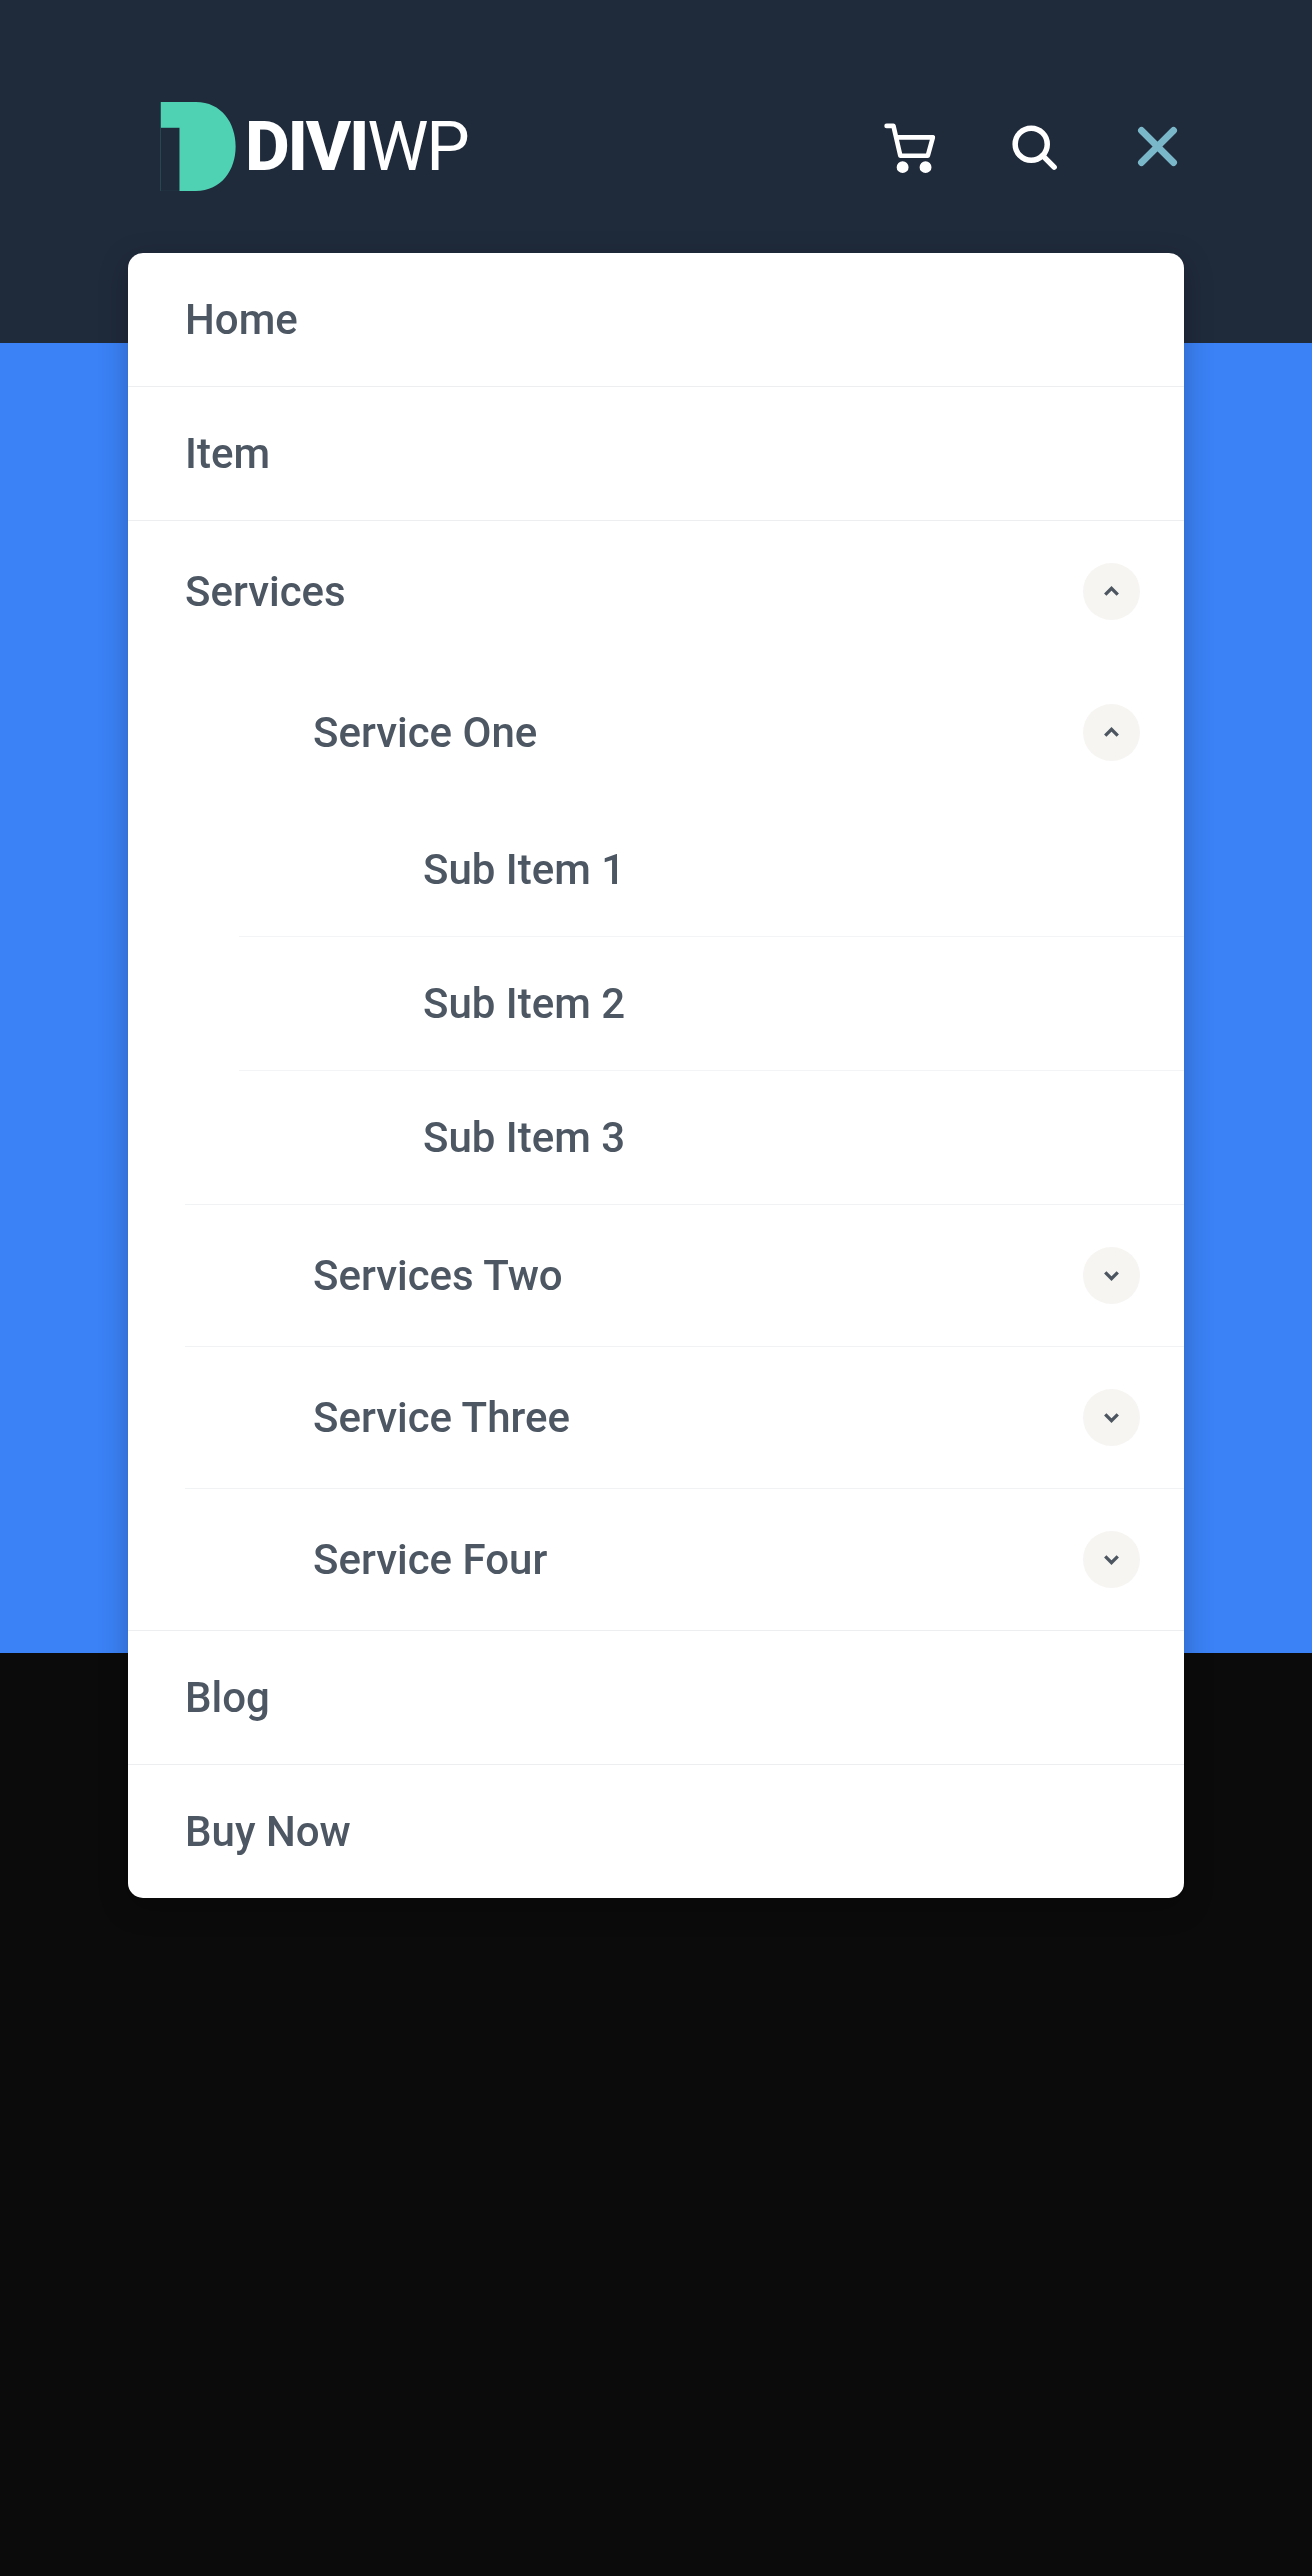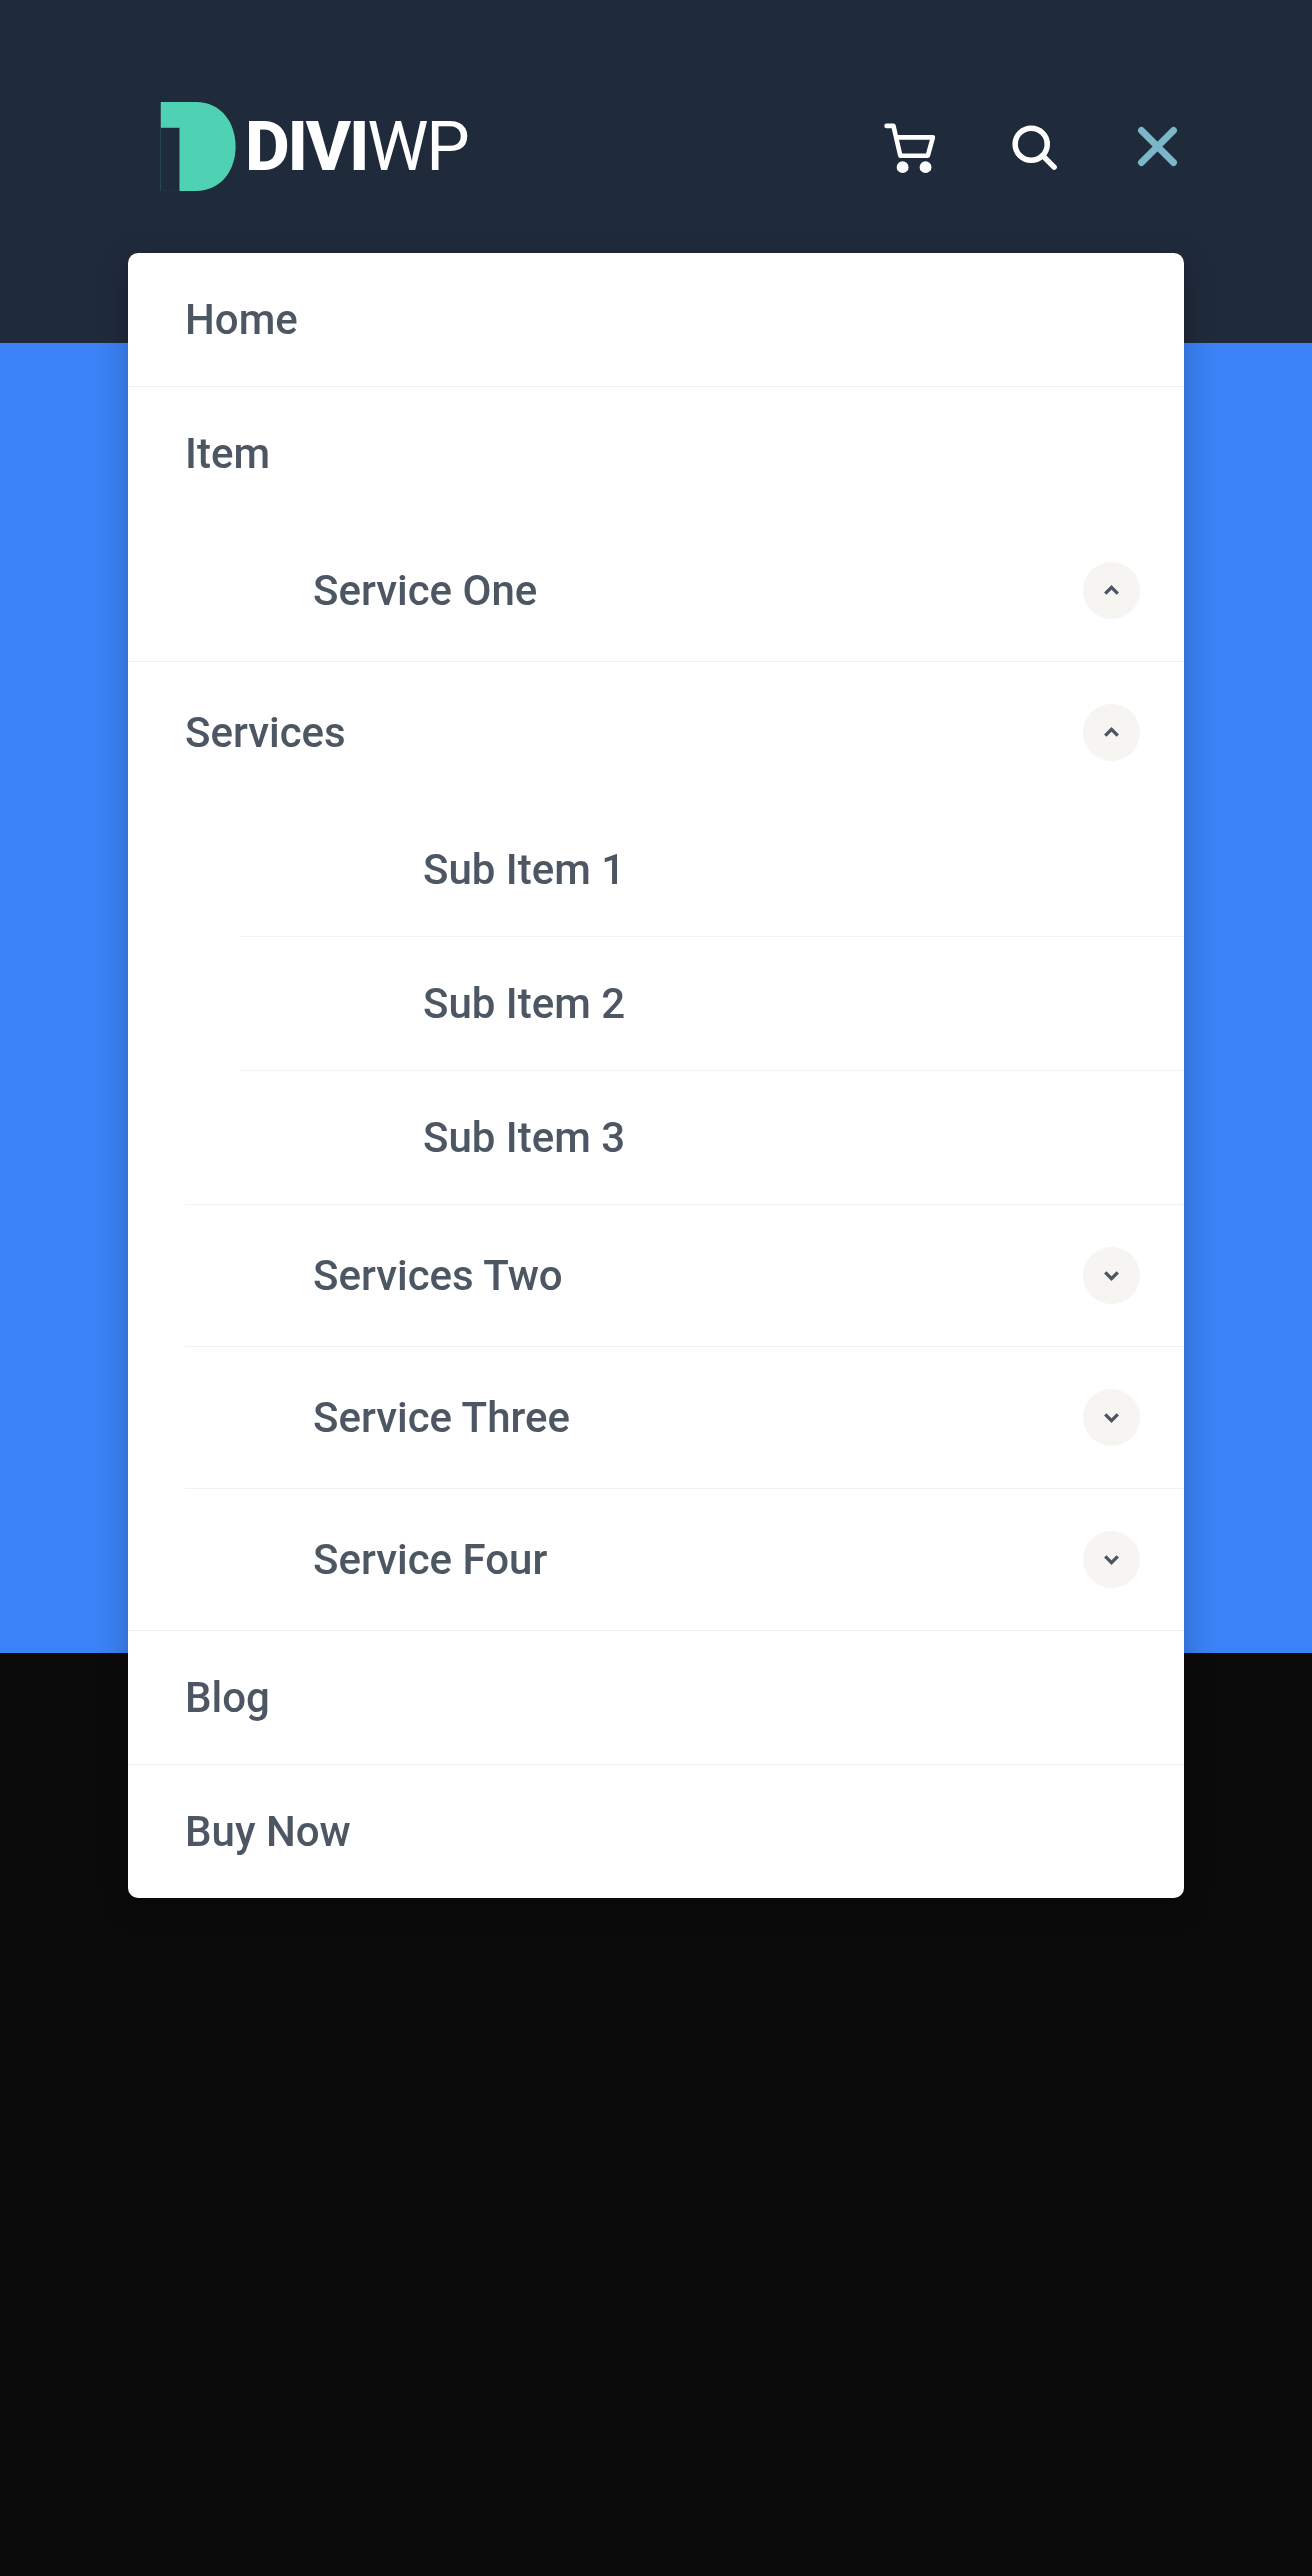--- a/index.html
+++ b/index.html
@@ -54,21 +54,21 @@
   .topbar-icons .icon svg { width:55px; height:55px; stroke:#fff; }
   .topbar-icons .close-icon svg { stroke:#7ab8c9; }
 
   
   .menu-card {
     position:absolute;
     top:253px;
     left:128px;
     right:129px;
     background:#ffffff;
-    border-radius:10px;
+    border-radius:15px;
     box-shadow:0 8.8px 29px rgba(0,0,0,0.25);
     overflow:hidden;
   }
 
   .menu-item {
     display:flex;
     align-items:center;
     justify-content:space-between;
     padding:42px 57px;
     border-top:0.7px solid #eceef0;
@@ -147,38 +147,38 @@
   <div class="menu-card" data-interactable="false">
 
     <div class="menu-item level-1" data-interactable="true">
       <span class="menu-label" data-interactable="false">Home</span>
     </div>
 
     <div class="menu-item level-1" data-interactable="true">
       <span class="menu-label" data-interactable="false">Item</span>
     </div>
 
+    <div class="menu-item level-1" data-interactable="true">
+      <span class="menu-label" data-interactable="false">Services</span>
+      <span class="chevron-btn" data-interactable="true">
+        <svg viewBox="0 0 24 24" data-interactable="false">
+            <polyline points="6 15 12 9 18 15"></polyline>
+          </svg>
+      </span>
+    </div>
+
     <div class="menu-item level-2 first-in-group" data-interactable="true">
       <span class="menu-label" data-interactable="false">Service One</span>
       <span class="chevron-btn" data-interactable="true">
         <svg viewBox="0 0 24 24" data-interactable="false">
             <polyline points="6 15 12 9 18 15"></polyline>
           </svg>
       </span>
     </div>
 
-    <div class="menu-item level-1" data-interactable="true">
-      <span class="menu-label" data-interactable="false">Services</span>
-      <span class="chevron-btn" data-interactable="true">
-        <svg viewBox="0 0 24 24" data-interactable="false">
-            <polyline points="6 15 12 9 18 15"></polyline>
-          </svg>
-      </span>
-    </div>
-
     <div class="menu-item level-3 first-in-group" data-interactable="true">
       <span class="menu-label" data-interactable="false">Sub Item 1</span>
     </div>
     <div class="menu-item level-3" data-interactable="true">
       <span class="menu-label" data-interactable="false">Sub Item 2</span>
     </div>
     <div class="menu-item level-3" data-interactable="true">
       <span class="menu-label" data-interactable="false">Sub Item 3</span>
     </div>
 

